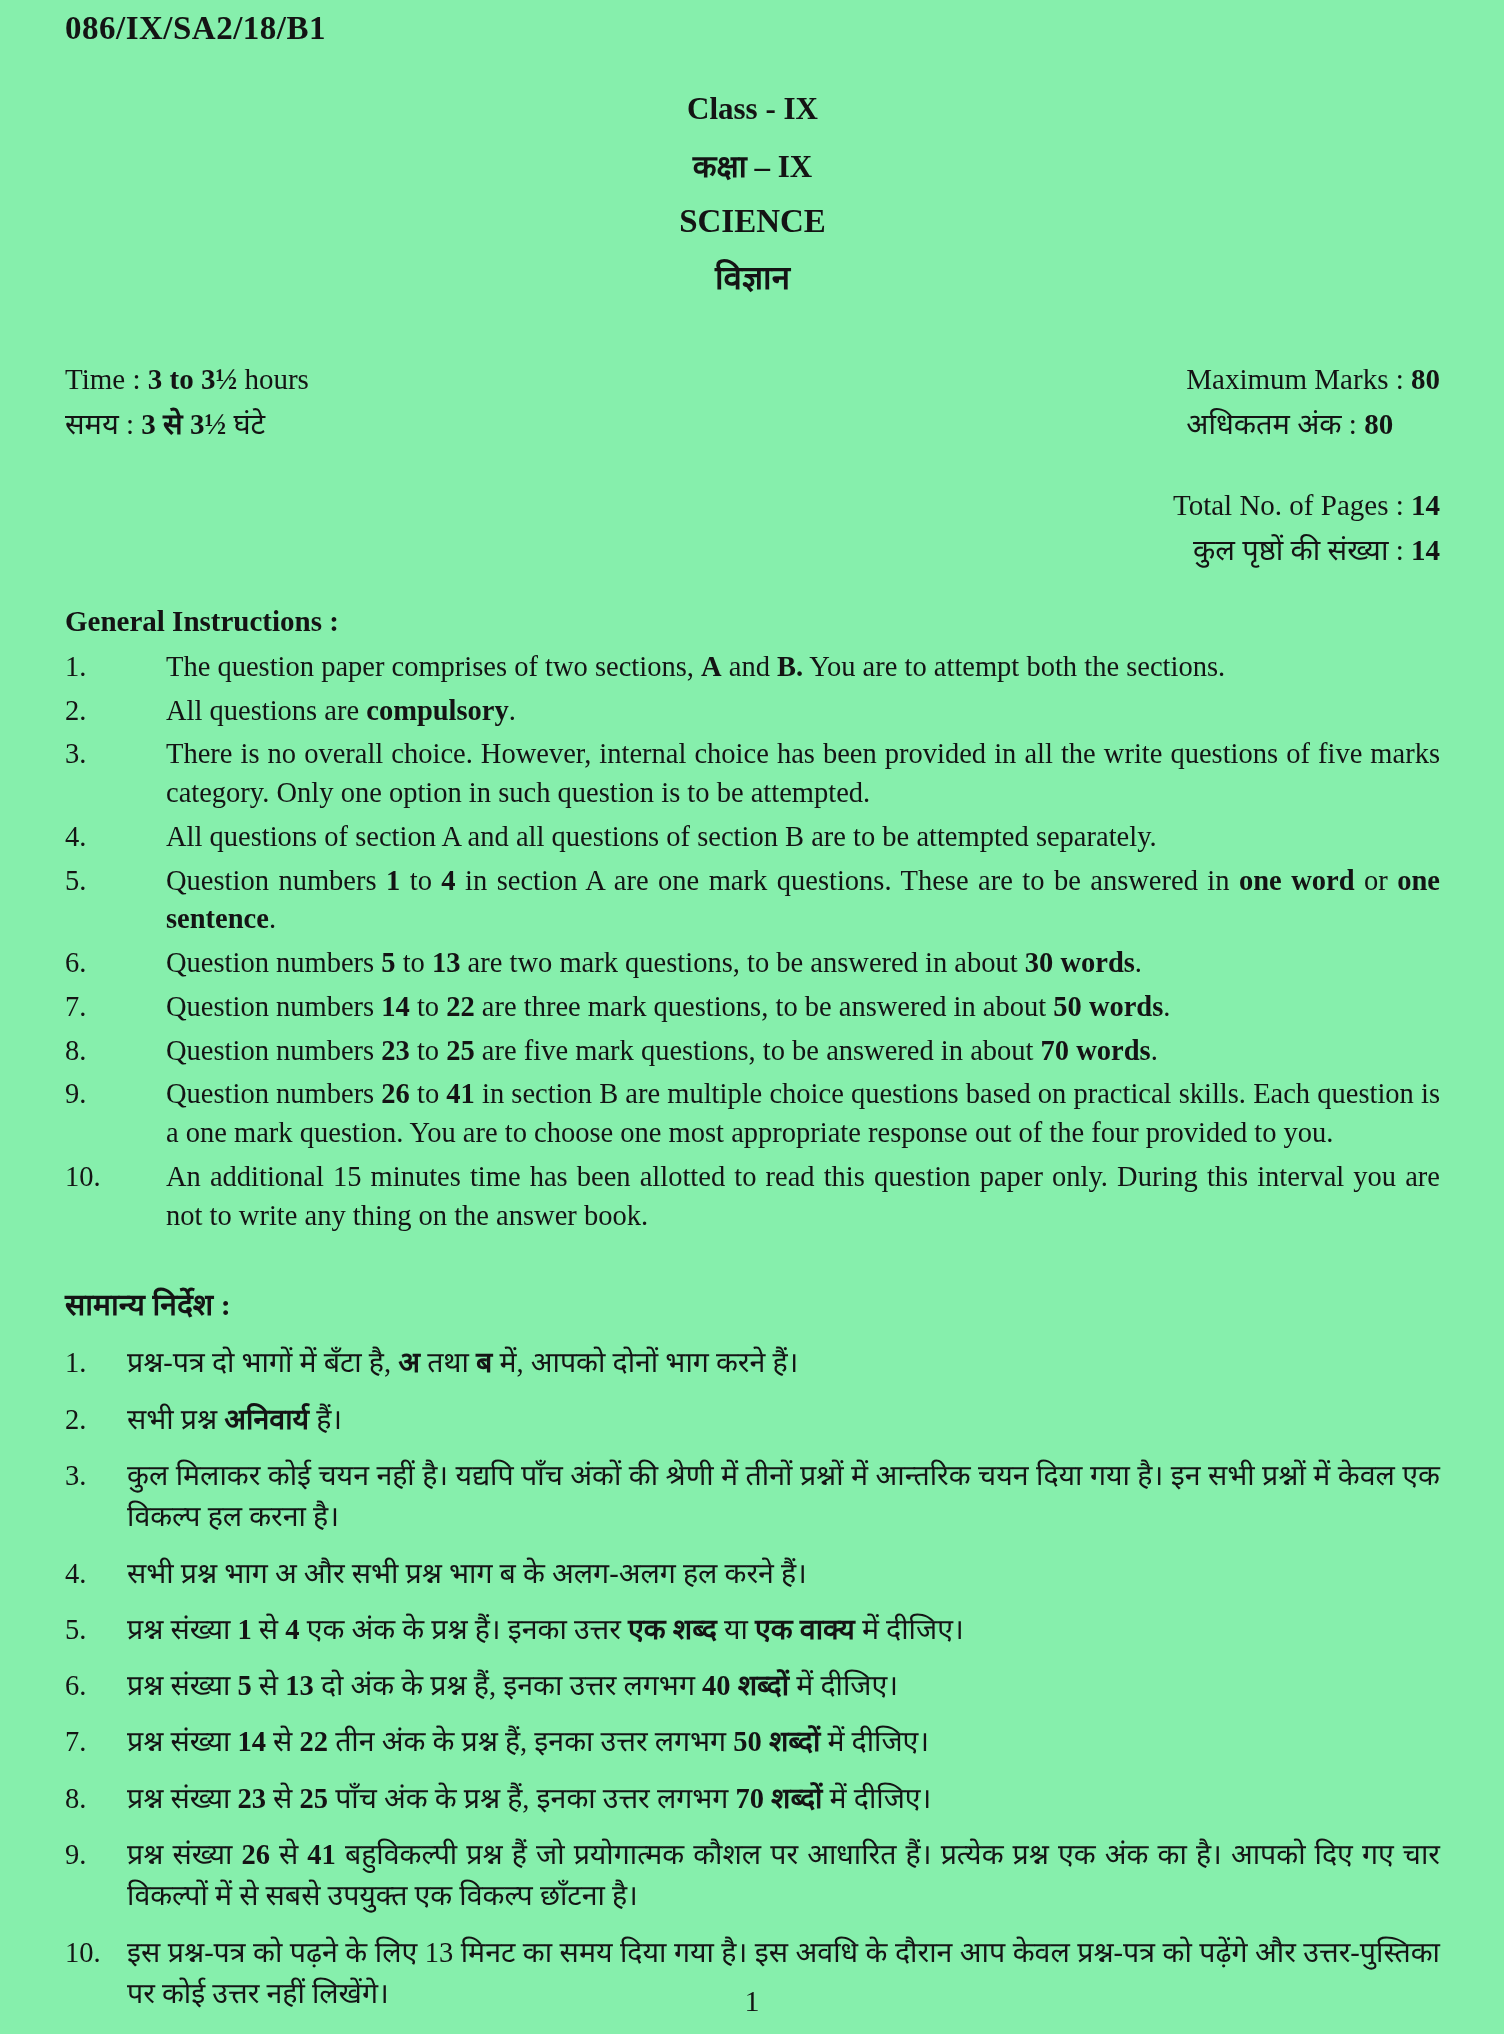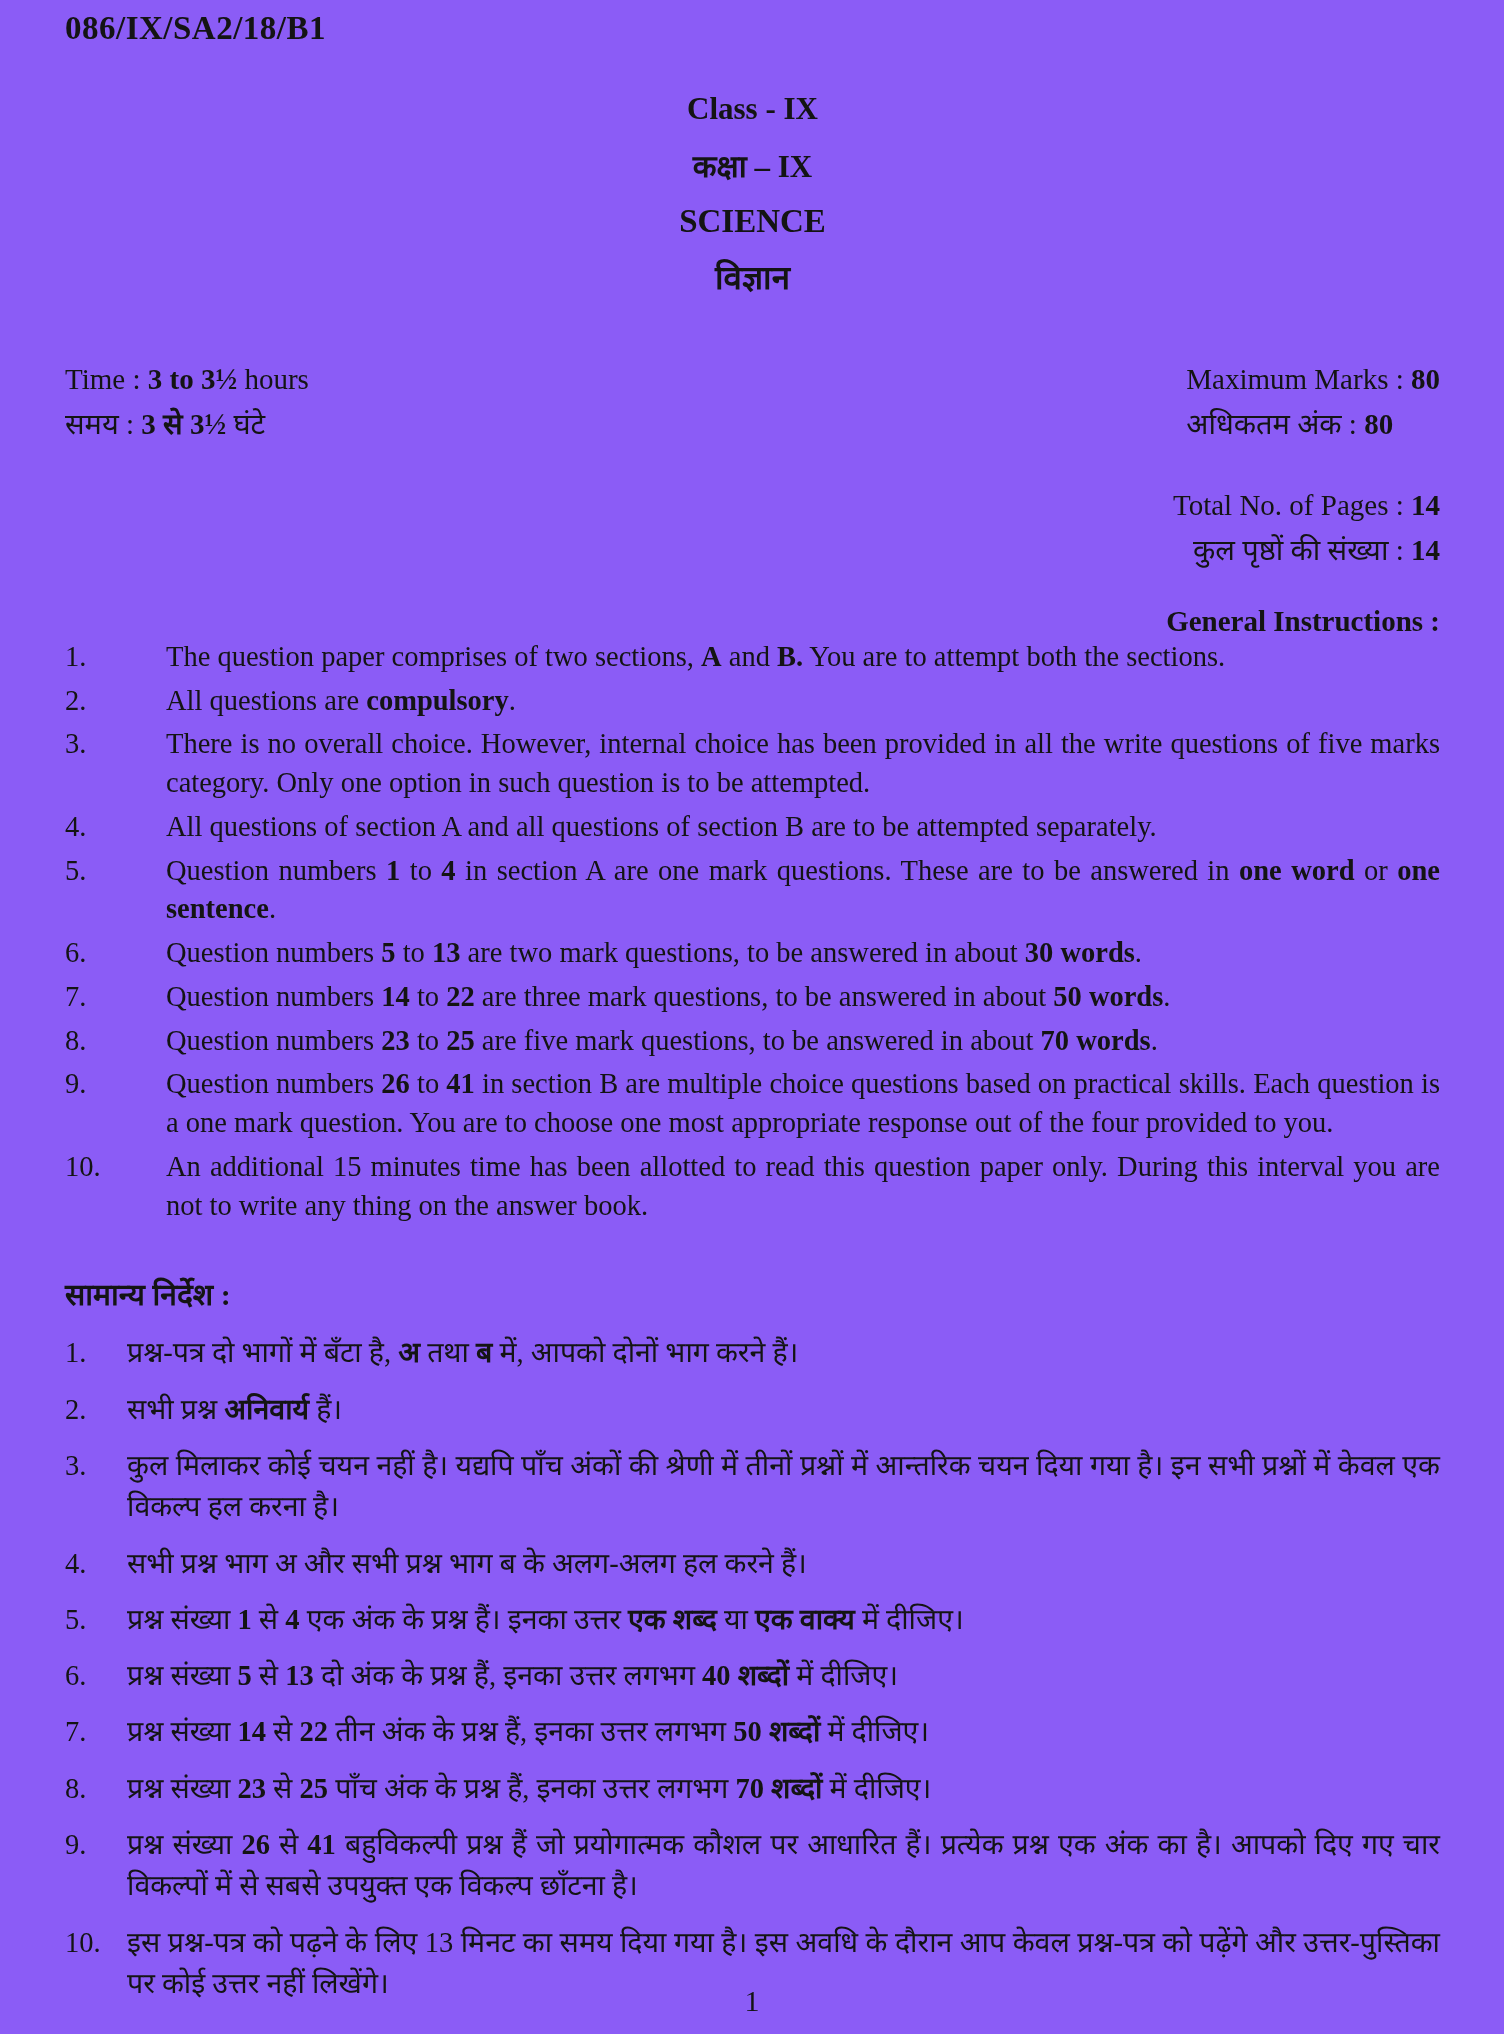--- a/index.html
+++ b/index.html
@@ -1,20 +1,20 @@
 <!DOCTYPE html>
 <html><head>
 <meta charset="utf-8">
 <style>
   html,body { margin:0; padding:0; background:#e8e8e8; }
   .page {
     position:relative;
     width:1504px; height:2034px;
     margin:0 auto;
-    background:#8b5cf6;
+    background:#86efac;
     color:#141414;
     font-family:"Liberation Serif","DejaVu Serif",serif;
     box-sizing:border-box;
     padding:10px 64px 0 65px;
     overflow:hidden;
   }
   b { font-weight:bold; }
   .paper-code {
     font-size:33px; font-weight:bold; letter-spacing:0.5px;
   }
@@ -24,21 +24,21 @@
   .meta-row {
     display:flex; justify-content:space-between;
     margin-top:58px; font-size:29px; line-height:1.55;
   }
   .meta-left { text-align:left; }
   .meta-right { text-align:left; }
   .pages-block {
     text-align:right; font-size:29px; line-height:1.55; margin-top:36px;
   }
   .instructions-en { margin-top:32px; }
-  .instr-heading-en { font-weight:bold; font-size:29px; margin-bottom:0;text-align:right; }
+  .instr-heading-en { font-weight:bold; font-size:29px; margin-bottom:10px; }
   .instructions-en .row { display:flex; font-size:28.5px; line-height:1.36; margin-bottom:5px; }
   .instructions-en .num { flex:0 0 62px; }
   .instructions-en .txt { flex:1; text-align:justify;margin-left:39px; }
   .instructions-hi { margin-top:48px; }
   .instr-heading-hi { font-weight:bold; font-size:30px; margin-bottom:18px; }
   .instructions-hi .row { display:flex; font-size:28.5px; line-height:1.45; margin-bottom:15px; }
   .instructions-hi .num { flex:0 0 62px; }
   .instructions-hi .txt { flex:1; text-align:justify; }
   .page-number {
     position:absolute; bottom:16px; left:0; width:100%;

